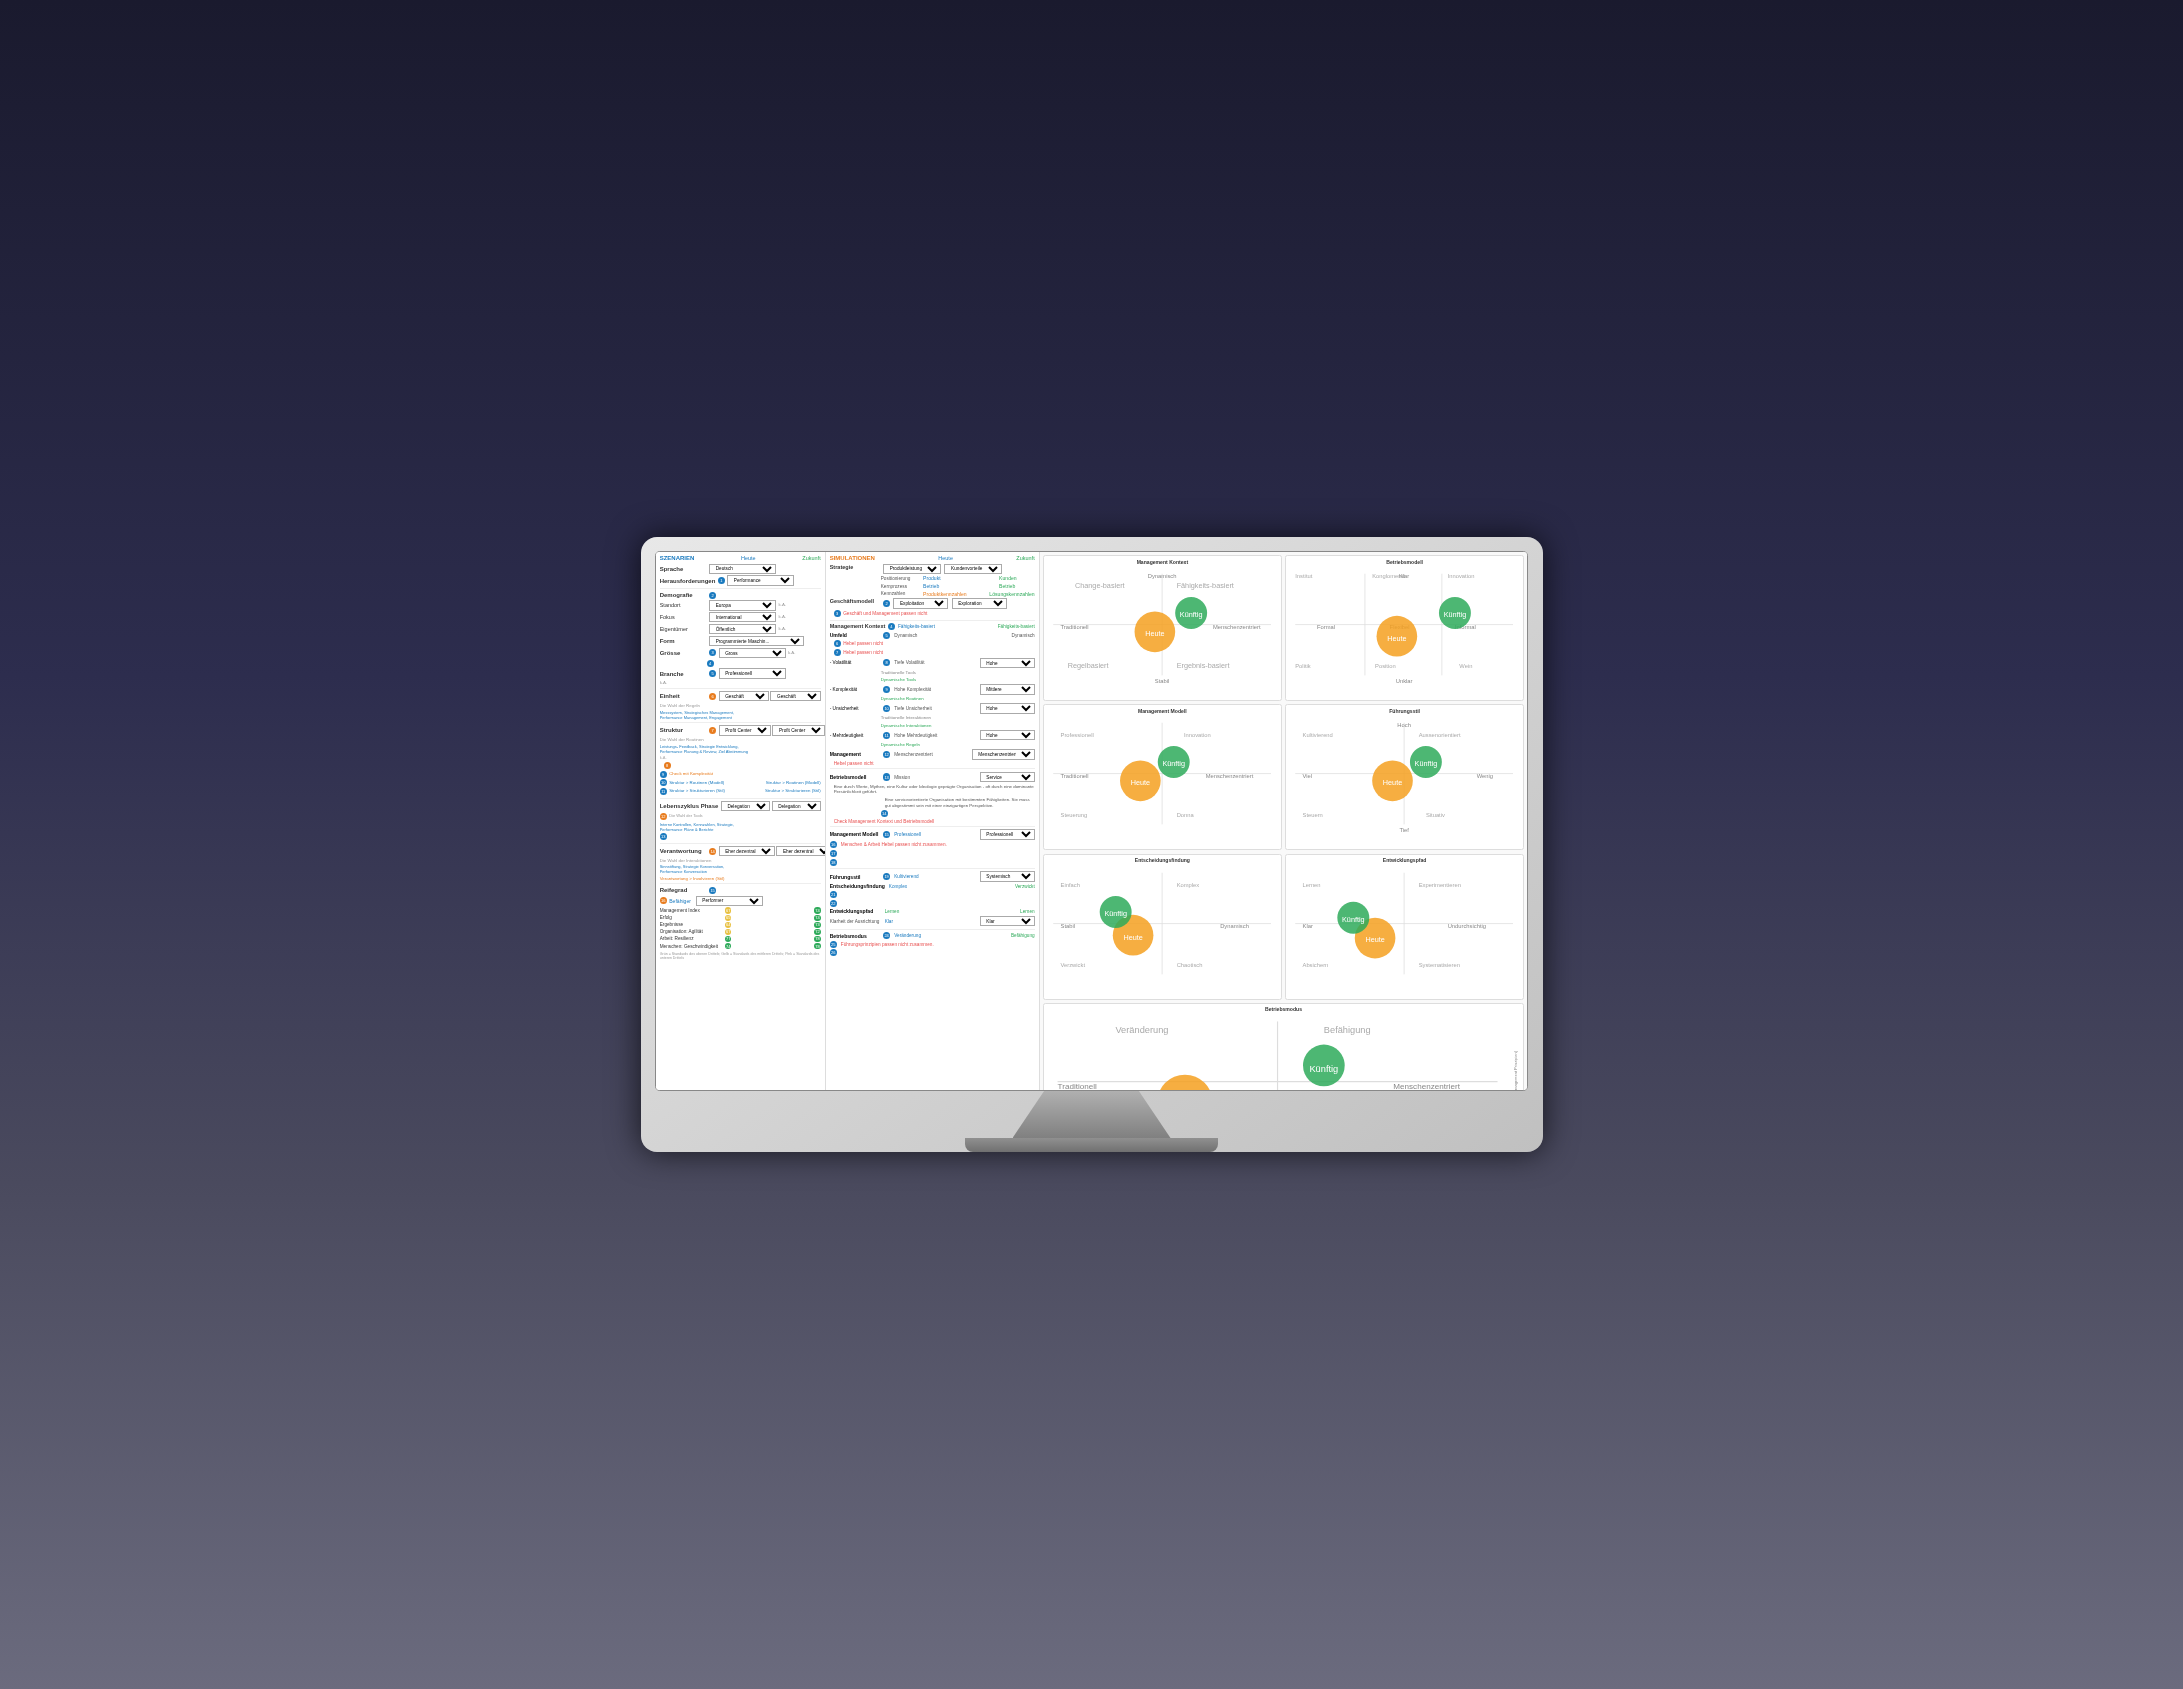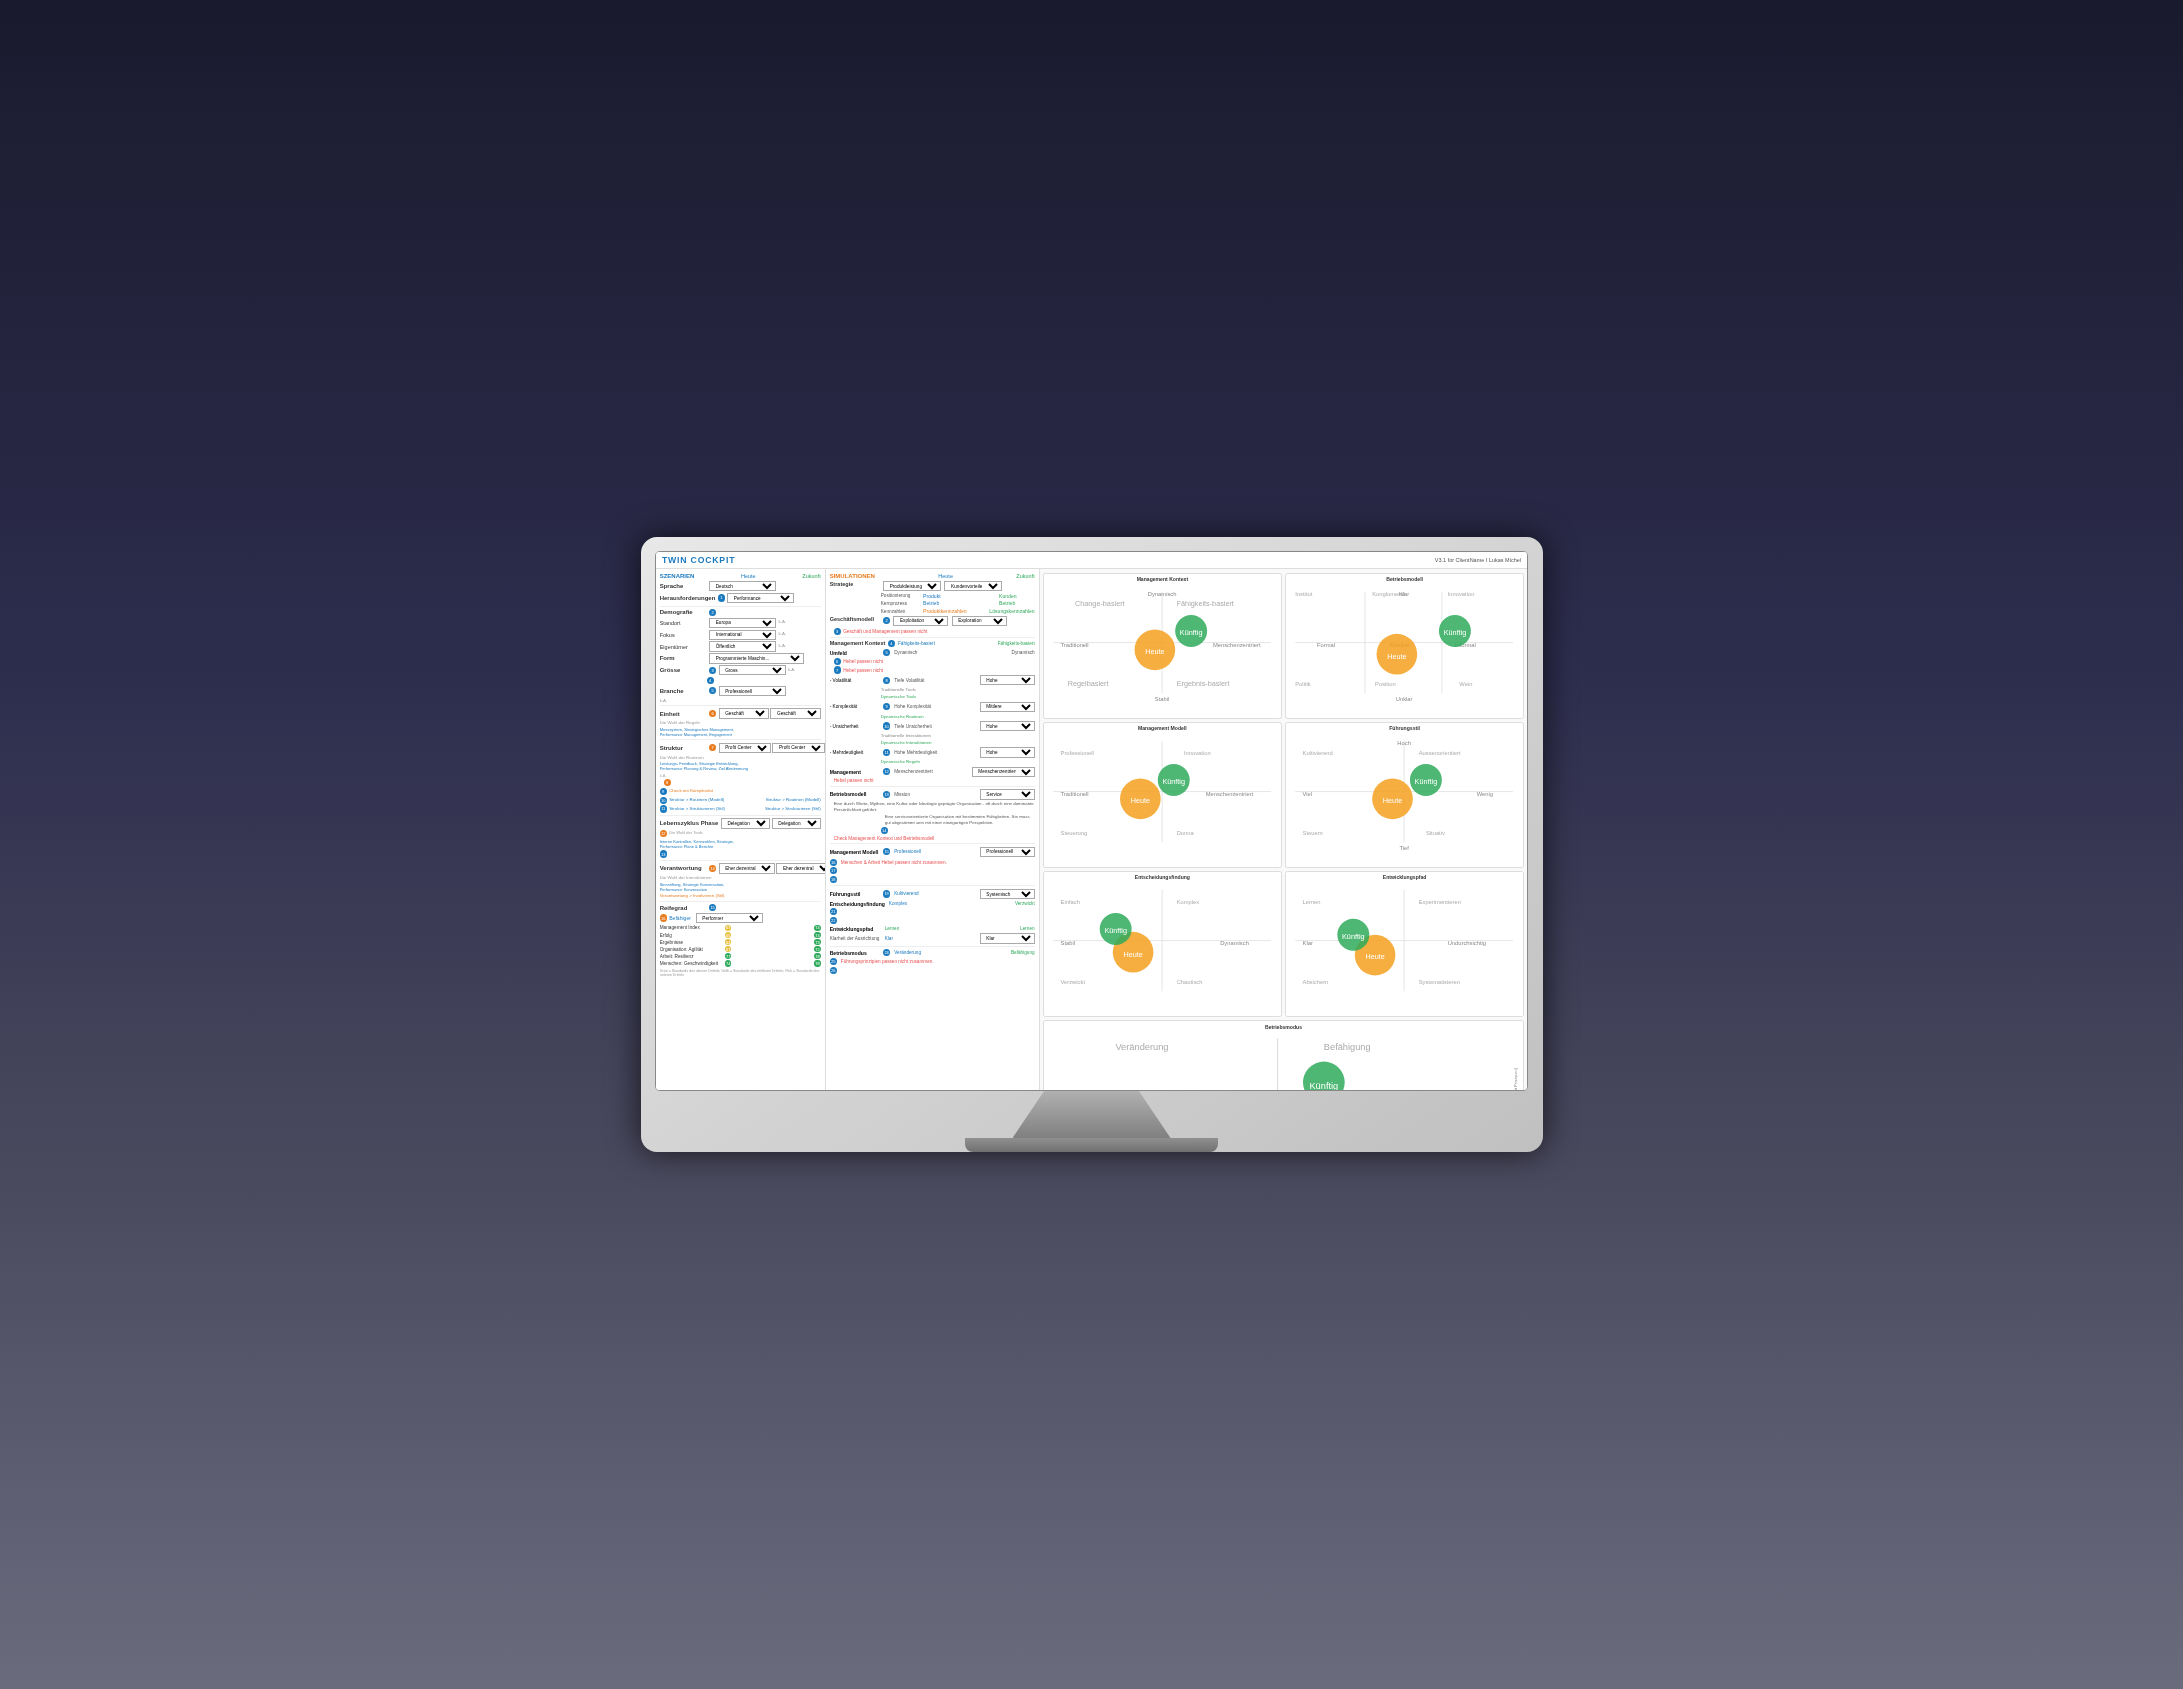--- a/index.html
+++ b/index.html
@@ -321,24 +321,20 @@
       margin-bottom: 1.6px;
     }
   </style>
 </head>
 <body>
 
 <div class="monitor-outer">
   <div class="screen">
     <div class="app-container">
 
-      <div class="app-header">
-        <span class="app-title">TWIN COCKPIT</span>
-        <span class="app-version">V3.1 for ClientName I Lukas Michel</span>
-      </div>
 
       <div class="main-content">
 
         <div class="left-panel">
 
           <div class="section-header">
             <span class="section-title">SZENARIEN</span>
             <span class="col-header">Heute</span>
             <span class="col-header zukunft">Zukunft</span>
           </div>

